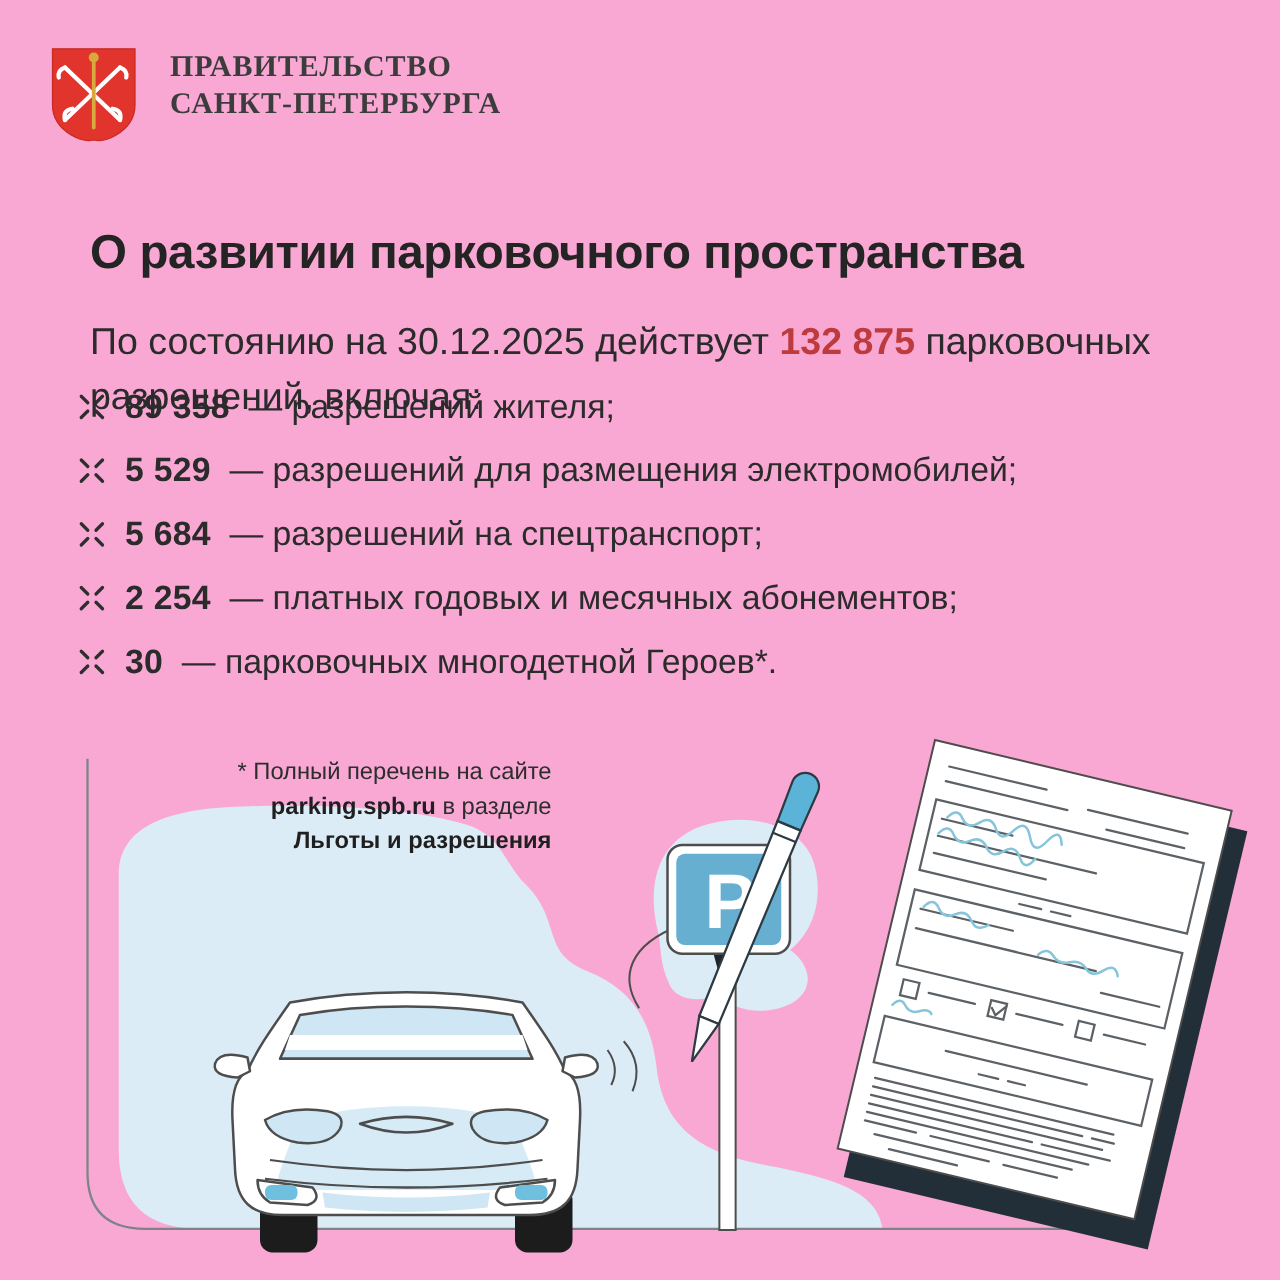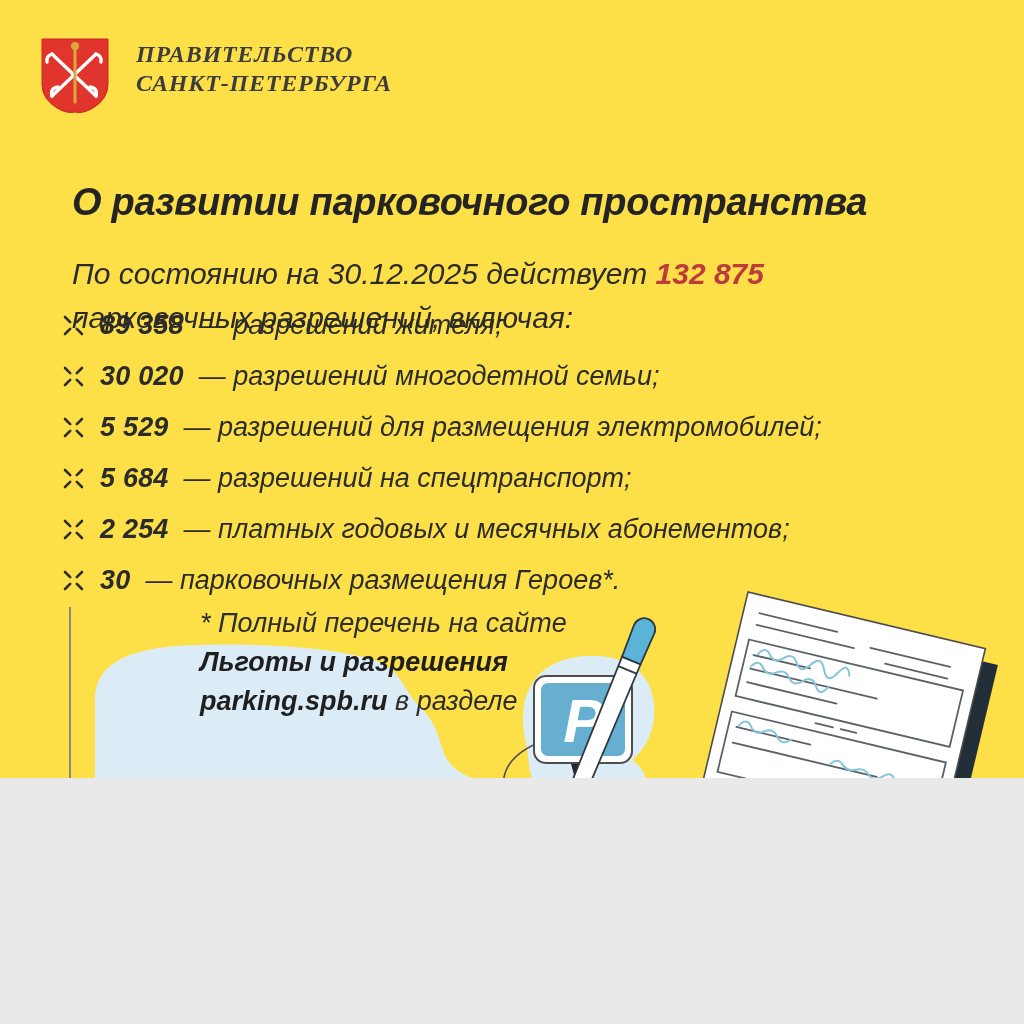--- a/index.html
+++ b/index.html
@@ -1,42 +1,41 @@
 <!DOCTYPE html>
 <html lang="ru"><head>
 <meta charset="utf-8">
 <style>
   html,body{margin:0;padding:0;background:#e9e9e9;}
   .page{
-    position:relative;width:1024px;height:778px;background:#fde047;
+    position:relative;width:1024px;height:1024px;background:#f9a8d4;
     overflow:hidden;font-family:"Liberation Sans",sans-serif;color:#2b2b2b;
     margin:0 auto;
-    font-style:italic;
   }
   
   .hdr{position:absolute;left:36px;top:36px;display:flex;align-items:flex-start;gap:22px;z-index:3;}
   .crest{width:78px;height:82px;flex:0 0 auto;}
   .org{padding-top:4px;}
   .org-line{font-family:"Liberation Serif",serif;font-weight:600;font-size:24px;
     line-height:1.22;letter-spacing:.8px;color:#3c3c3c;}
   .org-dept{font-family:"Liberation Serif",serif;font-weight:400;font-size:16.5px;
     letter-spacing:2.4px;color:#474747;margin-top:5px;}
   
   .title{position:absolute;left:72px;top:156px;font-size:38px;font-weight:700;
     letter-spacing:-.3px;color:#242424;z-index:3;}
   .intro{position:absolute;left:72px;top:222px;width:880px;font-size:30px;
     line-height:1.45;z-index:3;}
   .intro .hl{color:#bd3a3d;font-weight:700;}
   .permits{position:absolute;left:62px;top:310px;z-index:3;list-style:none;margin:0;padding:0;}
   .permits li{display:flex;align-items:center;gap:15px;margin-bottom:20px;font-size:27px;line-height:1.15;}
   .permits .num{font-weight:700;letter-spacing:.2px;}
   .permits .lbl{font-weight:400;}
   .blt{width:23px;height:23px;flex:0 0 auto;}
-  .footnote{position:absolute;left:200px;top:604px;font-size:27px;line-height:1.45;
-    color:#2d2d2d;z-index:3;}
+  .footnote{position:absolute;left:190px;top:604px;font-size:19px;line-height:1.45;
+    color:#2d2d2d;z-index:3;text-align:right;}
   .footnote b{color:#1f1f1f;}
   
   .art{position:absolute;left:0;top:0;width:1024px;height:1024px;z-index:1;}
 </style>
 </head>
 <body>
 
 <div class="page">
 
   <div class="hdr">
@@ -82,32 +81,20 @@
     </li>
     <li>
       <svg class="blt" viewBox="0 0 23 23">
           <g stroke="#2e2e2e" stroke-width="2.6" stroke-linecap="round">
             <line x1="3" y1="3" x2="8.2" y2="8.2"></line>
             <line x1="20" y1="3" x2="14.8" y2="8.2"></line>
             <line x1="3" y1="20" x2="8.2" y2="14.8"></line>
             <line x1="20" y1="20" x2="14.8" y2="14.8"></line>
           </g>
         </svg>
-      <span class="num">30 020</span>
-      <span class="lbl">— разрешений многодетной семьи;</span>
-    </li>
-    <li>
-      <svg class="blt" viewBox="0 0 23 23">
-          <g stroke="#2e2e2e" stroke-width="2.6" stroke-linecap="round">
-            <line x1="3" y1="3" x2="8.2" y2="8.2"></line>
-            <line x1="20" y1="3" x2="14.8" y2="8.2"></line>
-            <line x1="3" y1="20" x2="8.2" y2="14.8"></line>
-            <line x1="20" y1="20" x2="14.8" y2="14.8"></line>
-          </g>
-        </svg>
       <span class="num">5 529</span>
       <span class="lbl">— разрешений для размещения электромобилей;</span>
     </li>
     <li>
       <svg class="blt" viewBox="0 0 23 23">
           <g stroke="#2e2e2e" stroke-width="2.6" stroke-linecap="round">
             <line x1="3" y1="3" x2="8.2" y2="8.2"></line>
             <line x1="20" y1="3" x2="14.8" y2="8.2"></line>
             <line x1="3" y1="20" x2="8.2" y2="14.8"></line>
             <line x1="20" y1="20" x2="14.8" y2="14.8"></line>
@@ -131,28 +118,28 @@
     <li>
       <svg class="blt" viewBox="0 0 23 23">
           <g stroke="#2e2e2e" stroke-width="2.6" stroke-linecap="round">
             <line x1="3" y1="3" x2="8.2" y2="8.2"></line>
             <line x1="20" y1="3" x2="14.8" y2="8.2"></line>
             <line x1="3" y1="20" x2="8.2" y2="14.8"></line>
             <line x1="20" y1="20" x2="14.8" y2="14.8"></line>
           </g>
         </svg>
       <span class="num">30</span>
-      <span class="lbl">— парковочных размещения Героев*.</span>
+      <span class="lbl">— парковочных многодетной Героев*.</span>
     </li>
   </ul>
 
   <div class="footnote">
     <div>* Полный перечень на сайте</div>
+    <div><b>parking.spb.ru</b><span> в разделе</span></div>
     <div><b>Льготы и разрешения</b></div>
-    <div><b>parking.spb.ru</b><span> в разделе</span></div>
   </div>
 
   <svg class="art" viewBox="0 0 1024 1024">
 
     <path d="M95 700
          C 95 658 140 646 200 645
          C 280 643 338 649 374 660
          C 402 669 404 692 420 707
          C 450 736 432 762 470 777
          C 502 790 520 812 525 852

